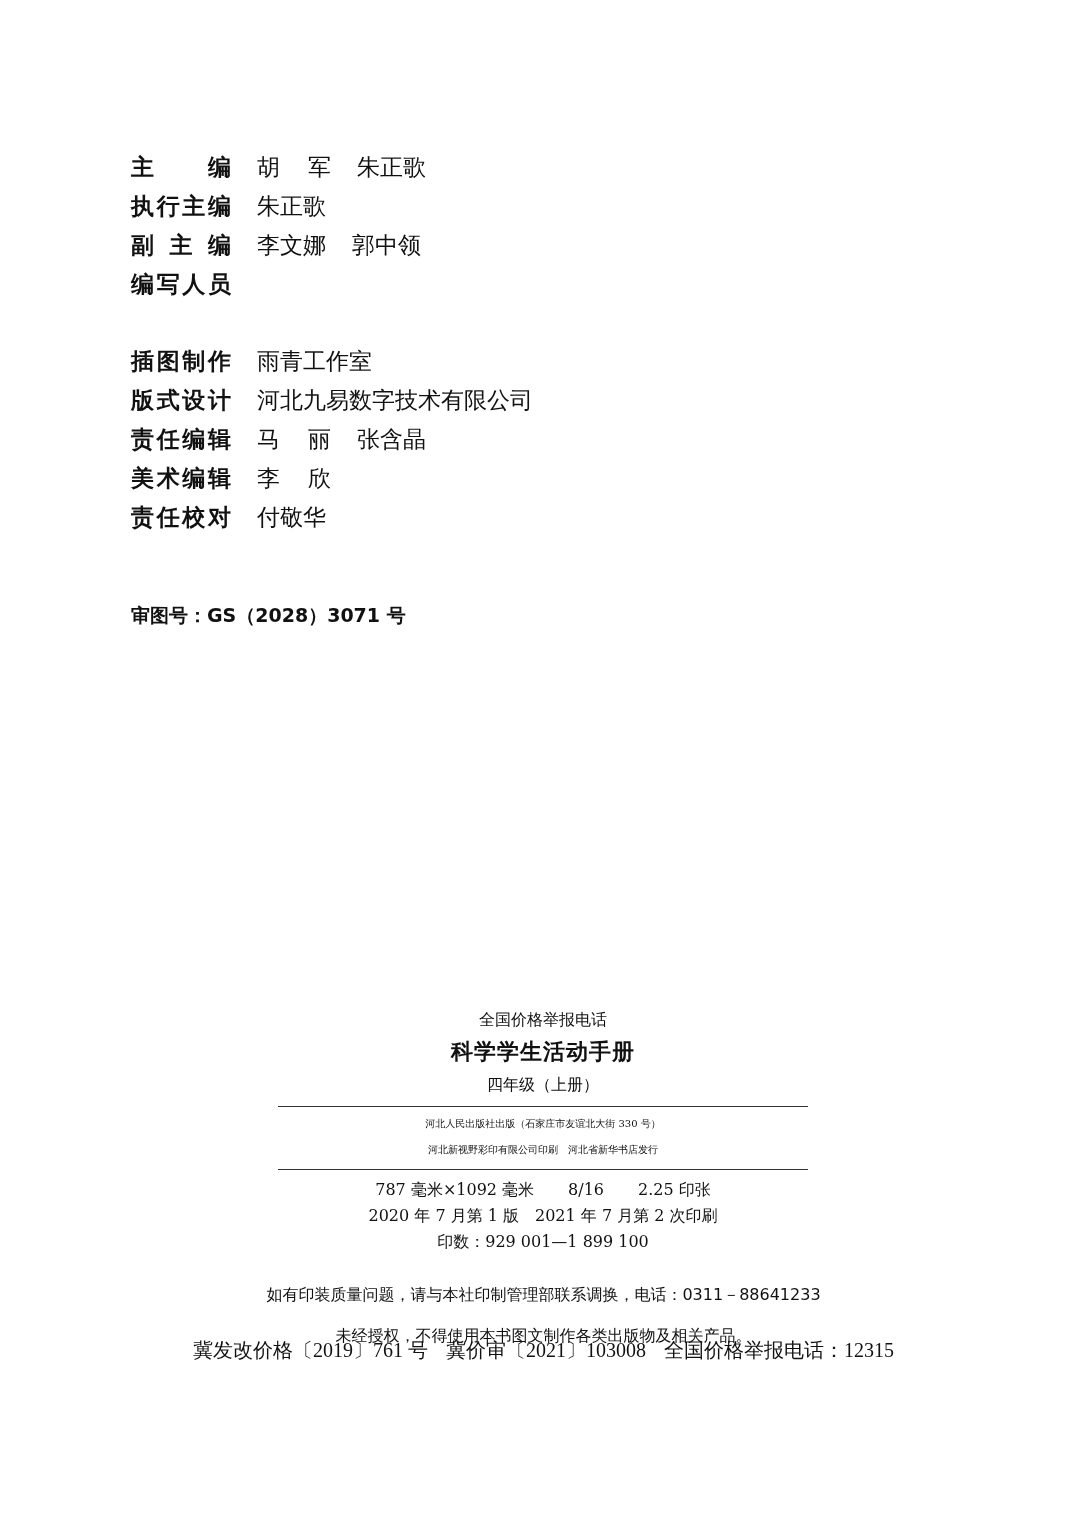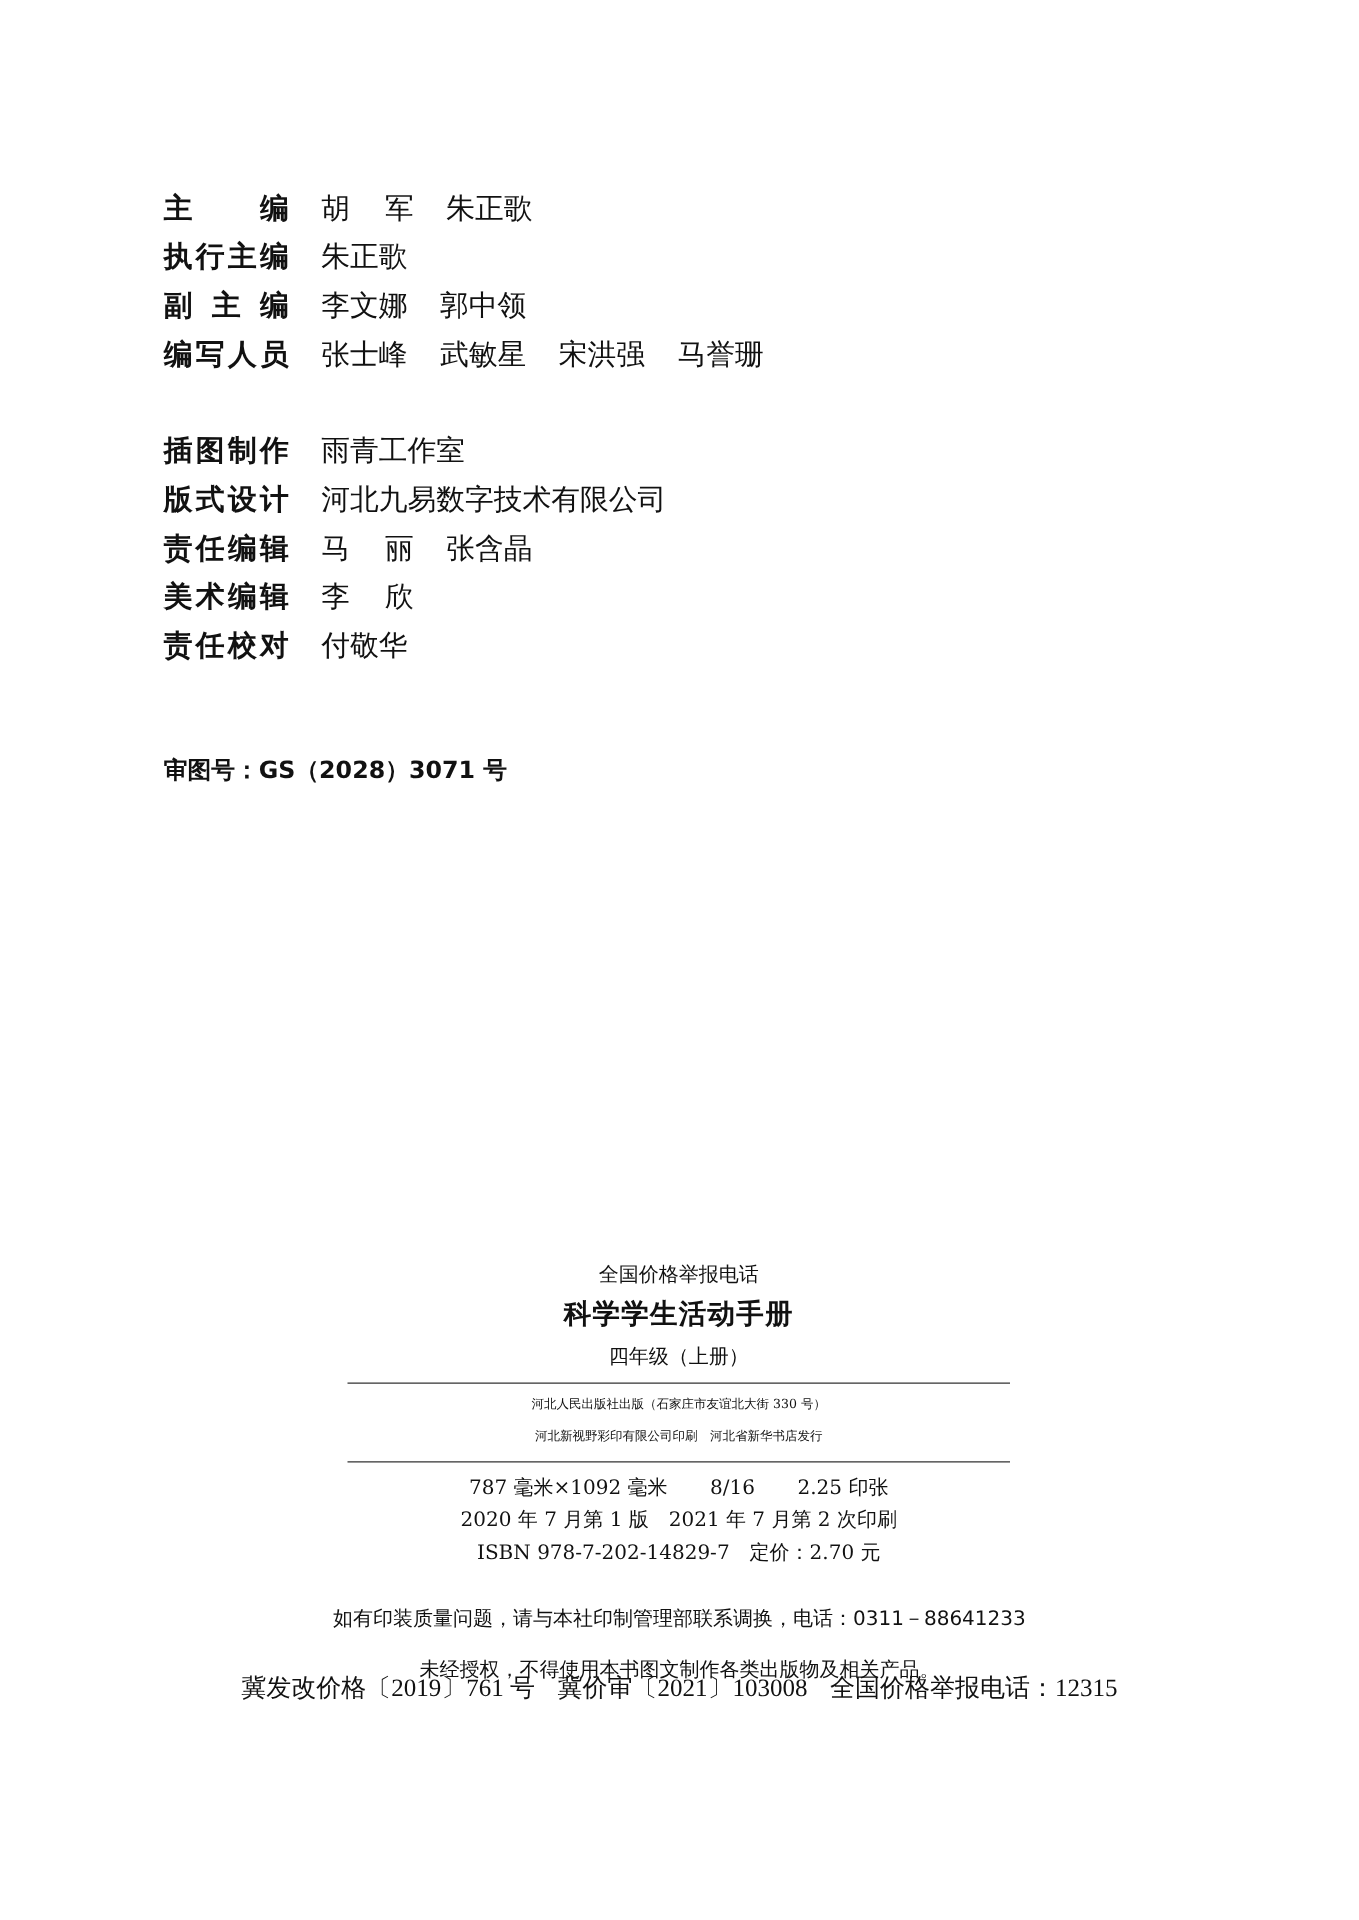--- a/index.html
+++ b/index.html
@@ -142,26 +142,20 @@
     </div>
   </div>
 
   <div class="credit-row">
     <div class="credit-label">
       <span>编</span>
       <span>写</span>
       <span>人</span>
       <span>员</span>
     </div>
-    <div class="credit-values">
-      <span class="credit-value">张士峰</span>
-      <span class="credit-value">武敏星</span>
-      <span class="credit-value">宋洪强</span>
-      <span class="credit-value">马誉珊</span>
-    </div>
   </div>
 
   <div class="group-gap"></div>
 
   <div class="credit-row">
     <div class="credit-label">
       <span>插</span>
       <span>图</span>
       <span>制</span>
       <span>作</span>
@@ -239,23 +233,21 @@
     <div class="pub-line">河北新视野彩印有限公司印刷　河北省新华书店发行</div>
   </div>
   <hr class="rule" style="margin-top:0">
   <div class="spec-block">
     <div class="spec-line">
       <span>787 毫米×1092 毫米</span><span class="gap"></span><span>8/16</span><span class="gap"></span><span>2.25 印张</span>
     </div>
     <div class="spec-line">
       <span>2020 年 7 月第 1 版</span><span style="display:inline-block;width:16px"></span><span>2021 年 7 月第 2 次印刷</span>
     </div>
-    <div class="spec-line">
-      <span>ISBN 978-7-202-14829-7</span><span style="display:inline-block;width:16px"></span><span>定价：2.70 元</span>
-    </div>
+    <div class="spec-line">印数：929 001—1 899 100</div>
   </div>
 </div>
 
 <div class="footer l1">
   <span>冀发改价格〔2019〕761 号</span><span class="gap"></span><span>冀价审〔2021〕103008</span><span class="gap"></span><span>全国价格举报电话：12315</span>
 </div>
 <div class="footer l2">未经授权，不得使用本书图文制作各类出版物及相关产品。</div>
 <div class="footer l3">如有印装质量问题，请与本社印制管理部联系调换，电话：0311－88641233</div>
 
 </body></html>

